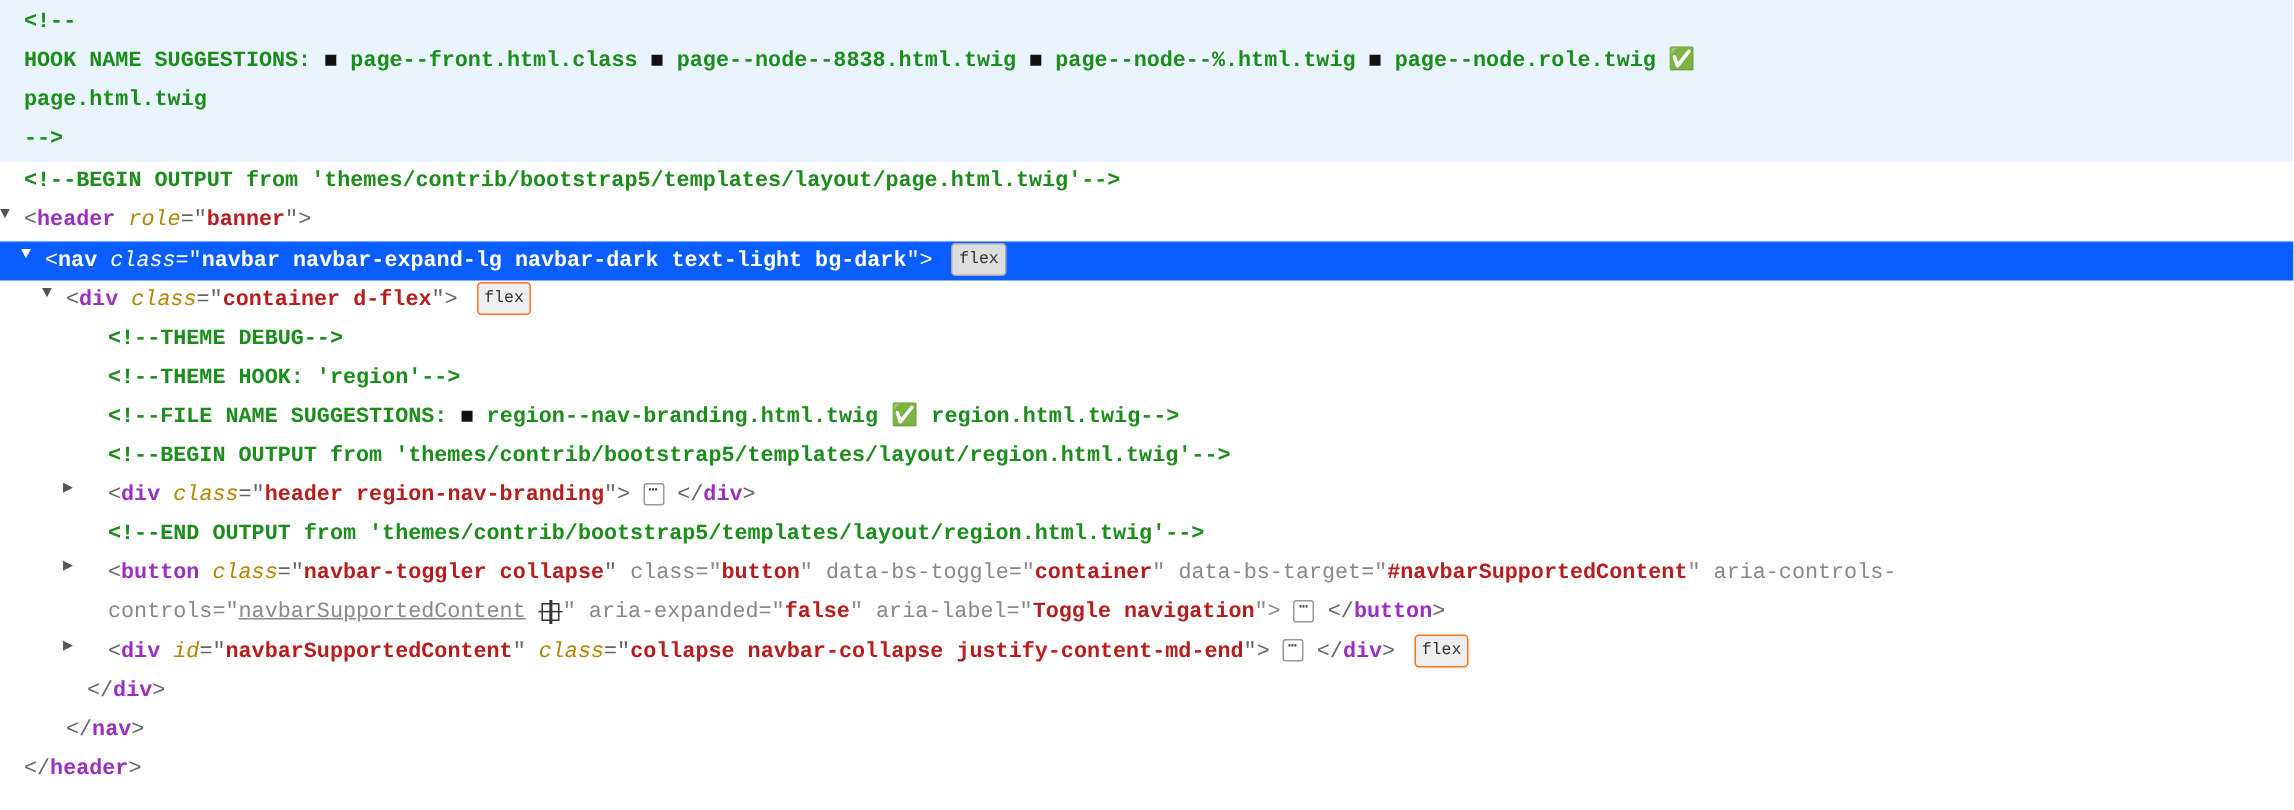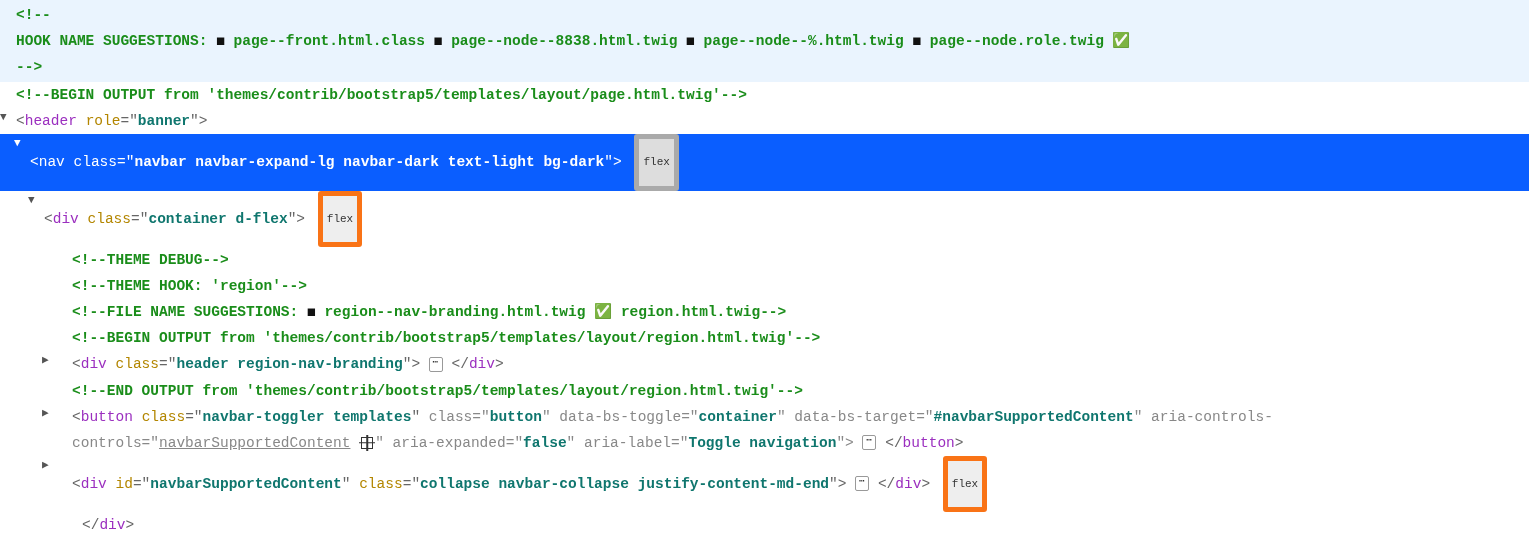--- a/index.html
+++ b/index.html
@@ -27,46 +27,46 @@
     cursor: pointer;
     font-size: 11px;
     user-select: none;
   }
   .arrow.i0 { left: 0px; }
   .arrow.i1 { left: 14px; }
   .arrow.i2 { left: 28px; }
   .arrow.i3 { left: 42px; }
   .indent0 { padding-left: 16px; }
   .indent2 { padding-left: 44px; }
-  .indent3 { padding-left: 58px; margin-left: 24px; }
+  .indent3 { padding-left: 58px; }
   .indent4 { padding-left: 72px; }
   .c-comment { color: #1a8d1a; font-weight: bold; }
-  .c-tag { color: #9b2fbf; font-weight: normal; text-align: right; }
-  .c-attr { color: #b38600; font-weight: normal; }
+  .c-tag { color: #9b2fbf; font-weight: bold; text-align: right; }
+  .c-attr { color: #b38600; font-weight: normal; font-style: italic; }
   .c-punct { color: #666; }
-  .c-val { color: #0f766e; font-weight: bold; }
+  .c-val { color: #b91c1c; font-weight: bold; }
   .c-gray { color: #888; font-weight: normal; }
   .c-bullet { color: #111; }
   .selected-line {
     background: #0a5eff;
     color: #fff;
     padding: 0 0 0 0;
   }
   .selected-line .arrow { color: #fff; }
   .selected-inner { padding-left: 30px; }
   .selected-line .c-tag,
   .selected-line .c-attr,
   .selected-line .c-val,
   .selected-line .c-punct { color: #fff; }
   .badge {
     display: inline-block;
     background: #eee;
-    border: 5px solid #f97316;
+    border: 1px solid #f97316;
     border-radius: 3px;
-    padding: 16px 4px;
+    padding: 3px 4px;
     font-size: 11px;
     color: #333;
     margin-left: 4px;
     vertical-align: middle;
     line-height: 1.3;
   }
   .selected-line .badge {
     background: #ddd;
     color: #333;
     border-color: #aaa;
@@ -114,20 +114,21 @@
     <span class="c-bullet">◼</span>
     <span> </span><span>page--front.html.class</span><span> </span>
     <span class="c-bullet">◼</span>
     <span> </span><span>page--node--8838.html.twig</span><span> </span>
     <span class="c-bullet">◼</span>
     <span> </span><span>page--node--%.html.twig</span><span> </span>
     <span class="c-bullet">◼</span>
     <span> </span><span>page--node.role.twig</span><span> </span>
     <span class="green-emoji">✅</span>
   </div>
+  <div class="c-comment">page.html.twig</div>
   <div class="c-comment">--&gt;</div>
 </div>
 
 <div class="line indent0 c-comment">&lt;!--BEGIN OUTPUT from 'themes/contrib/bootstrap5/templates/layout/page.html.twig'--&gt;</div>
 
 <div class="line indent0">
   <span class="arrow i0">▼</span>
   <span class="c-punct">&lt;</span><span class="c-tag">header</span>
   <span> </span><span class="c-attr">role</span><span class="c-punct">="</span><span class="c-val">banner</span><span class="c-punct">"&gt;</span>
 </div>
@@ -165,21 +166,21 @@
   <span> </span><span class="c-attr">class</span><span class="c-punct">="</span><span class="c-val">header region-nav-branding</span><span class="c-punct">"&gt;</span>
   <span class="ellip">⋯</span>
   <span class="c-punct">&lt;/</span><span class="c-tag">div</span><span class="c-punct">&gt;</span>
 </div>
 
 <div class="line indent4 c-comment">&lt;!--END OUTPUT from 'themes/contrib/bootstrap5/templates/layout/region.html.twig'--&gt;</div>
 
 <div class="line indent4">
   <span class="arrow i3">▶</span>
   <span class="c-punct">&lt;</span><span class="c-tag">button</span>
-  <span> </span><span class="c-attr">class</span><span class="c-punct">="</span><span class="c-val">navbar-toggler templates</span><span class="c-punct">"</span>
+  <span> </span><span class="c-attr">class</span><span class="c-punct">="</span><span class="c-val">navbar-toggler collapse</span><span class="c-punct">"</span>
   <span class="c-gray"> <span>class</span>="</span><span class="c-val">button</span><span class="c-gray">"</span>
   <span class="c-gray"> <span>data-bs-toggle</span>="</span><span class="c-val">container</span><span class="c-gray">"</span>
   <span class="c-gray"> <span>data-bs-target</span>="</span><span class="c-val">#navbarSupportedContent</span><span class="c-gray">"</span>
   <span class="c-gray"> <span>aria-controls</span>-</span>
 </div>
 <div class="line wrap-continue">
   <span class="c-gray">controls="<span class="underline">navbarSupportedContent</span> <span class="crosshair"></span>"</span>
   <span class="c-gray"> <span>aria-expanded</span>="</span><span class="c-val">false</span><span class="c-gray">"</span>
   <span class="c-gray"> <span>aria-label</span>="</span><span class="c-val">Toggle navigation</span><span class="c-gray">"&gt;</span>
   <span class="ellip">⋯</span>

